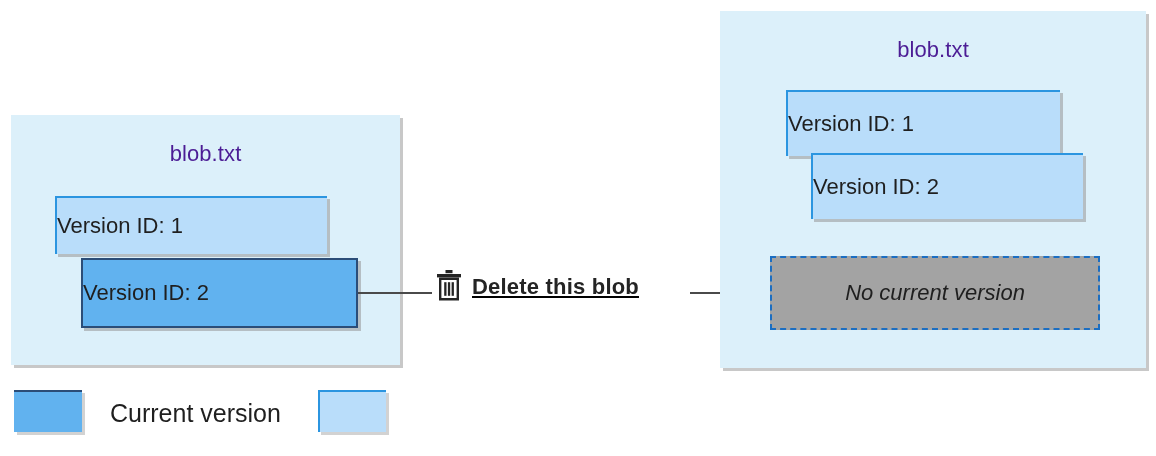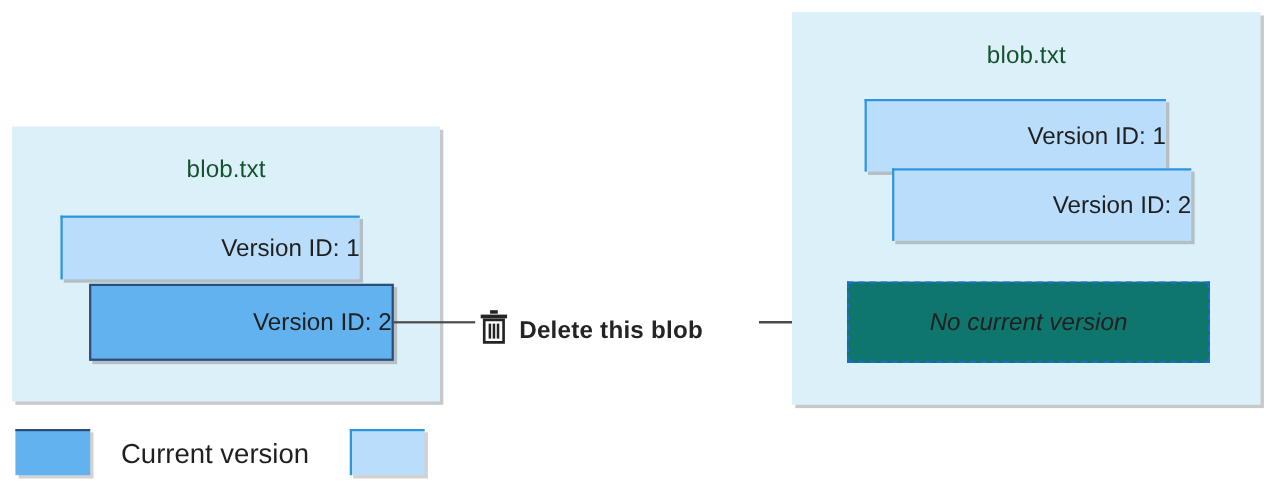--- a/index.html
+++ b/index.html
@@ -24,32 +24,32 @@
     position: absolute;
     background: #dcf0fa;
     box-shadow: 3px 3px 0 0 #c8c8c8;
   }
   .container-title {
     position: absolute;
     left: 0;
     right: 0;
     text-align: center;
     font-size: 22px;
-    color: #14532d;
+    color: #4c1d95;
     letter-spacing: 0.1px;
     white-space: nowrap;
   }
 
   
   .version-box {
     position: absolute;
     box-sizing: border-box;
     display: flex;
     align-items: center;
-    justify-content: flex-end;
+    justify-content: flex-start;
     font-size: 22px;
     color: #1f1f1f;
     white-space: nowrap;
     box-shadow: 3px 3px 0 0 rgba(150,150,150,0.55);
   }
   .version-box.previous {
     background: #b9ddfa;
     border-top: 2px solid #2b95e0;
     border-left: 2px solid #2b95e0;
     border-right: 0;
@@ -57,21 +57,21 @@
   }
   .version-box.current {
     background: #61b2ef;
     border: 2px solid #2b4d78;
   }
 
   
   .no-version-box {
     position: absolute;
     box-sizing: border-box;
-    background: #0f766e;
+    background: #a3a3a3;
     border: 2px dashed #1b6ec2;
     display: flex;
     align-items: center;
     justify-content: center;
     font-size: 22px;
     font-style: italic;
     color: #1f1f1f;
     white-space: nowrap;
   }
 
@@ -139,21 +139,21 @@
   <div class="version-box previous" style="left:55px; top:196px; width:272px; height:58px;">
     <span>Version ID: 1</span>
   </div>
 
   <div class="version-box current" style="left:81px; top:258px; width:277px; height:70px;">
     <span>Version ID: 2</span>
   </div>
 
   <div class="connector-line" style="left:358px; top:292px; width:74px;"></div>
 
-  <div class="delete-action" style="left:436px; top:281px;">
+  <div class="delete-action" style="left:436px; top:269px;text-decoration:underline;">
     <span class="trash-icon">
       <svg width="26" height="32" viewBox="0 0 26 32" xmlns="http://www.w3.org/2000/svg">
 
         <rect x="9.5" y="1" width="7" height="3.2" fill="#242424"></rect>
 
         <rect x="1" y="5" width="24" height="3.4" fill="#242424"></rect>
 
         <path d="M4.2 9.8 h17.6 v20.4 h-17.6 z" fill="none" stroke="#242424" stroke-width="2.4"></path>
 
         <rect x="8.2" y="13.2" width="2.3" height="13.6" fill="#242424"></rect>

